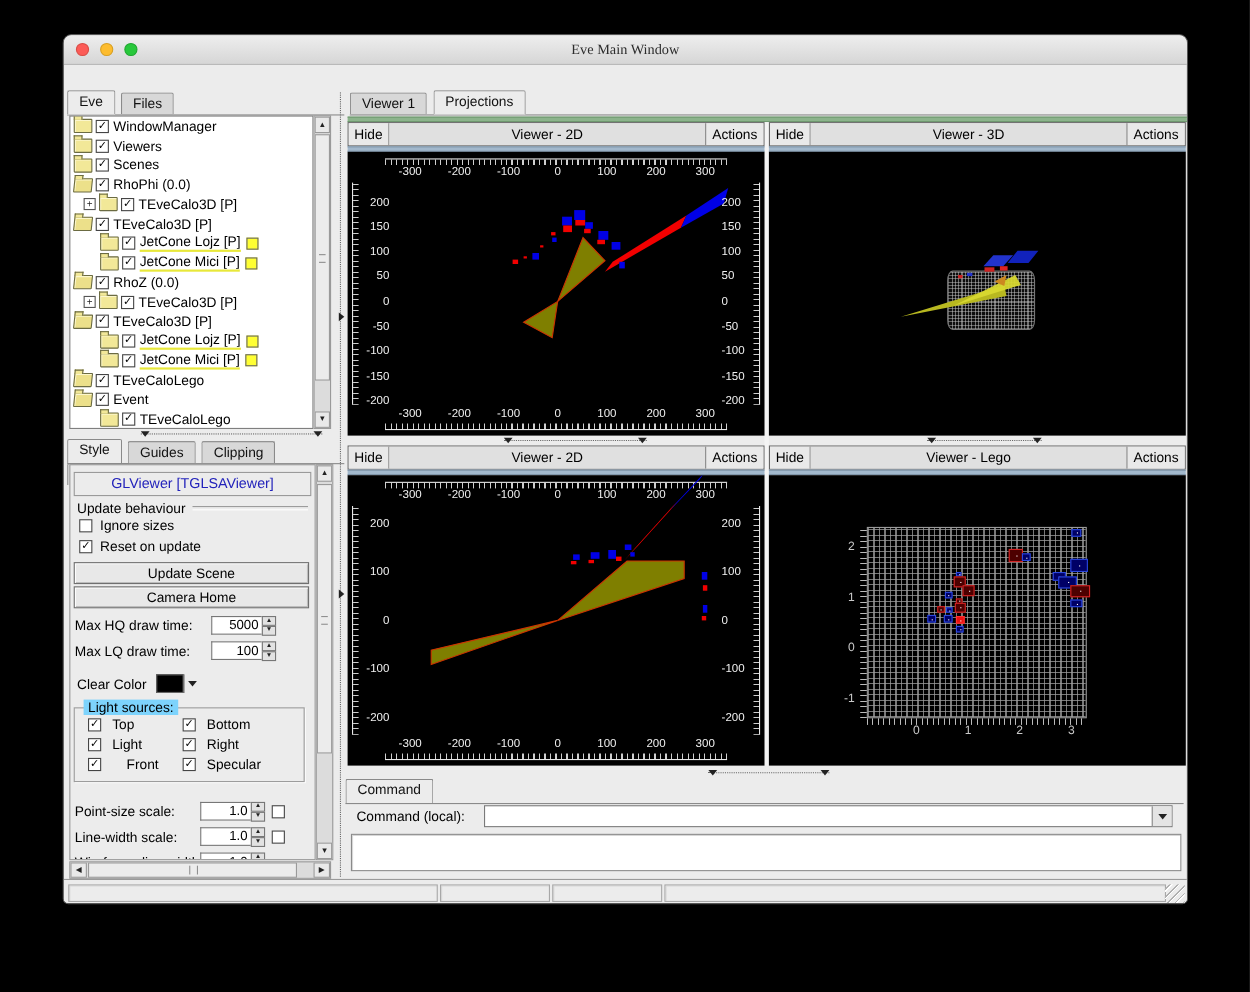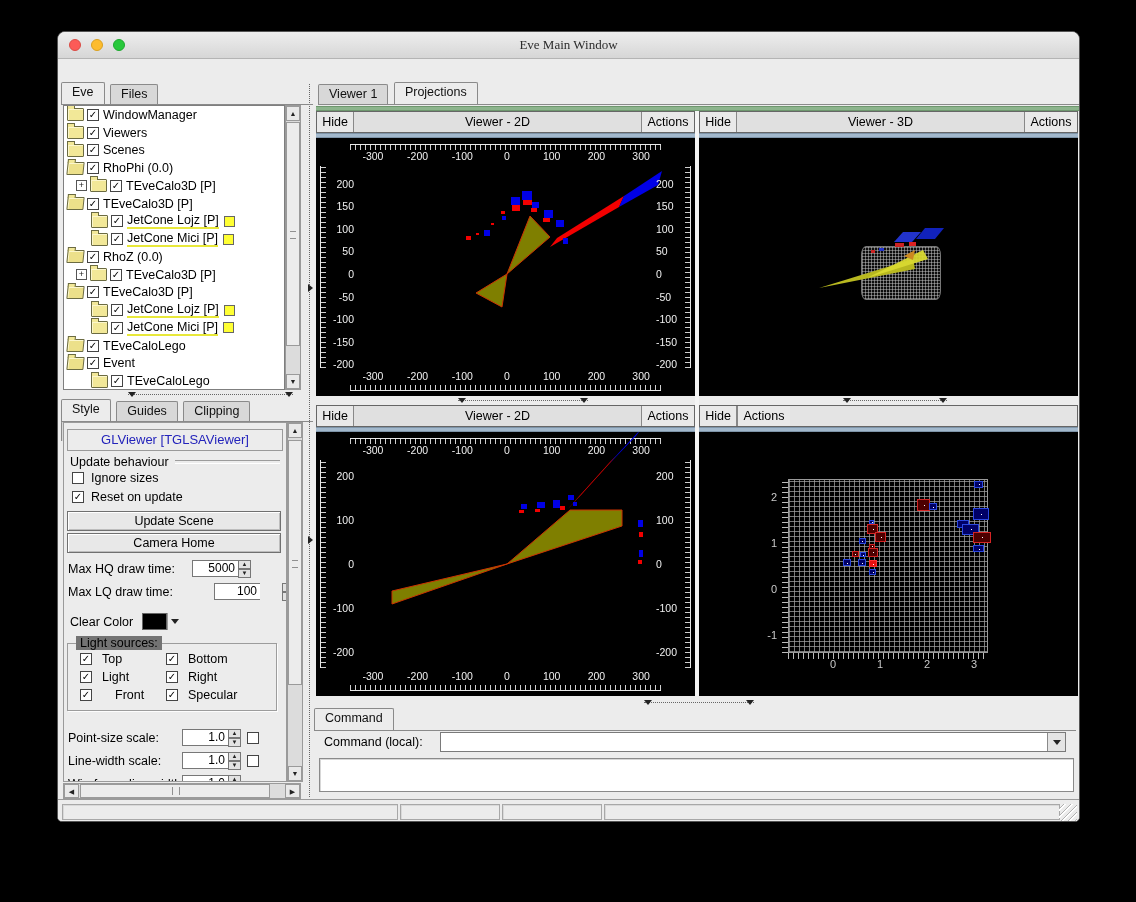--- a/index.html
+++ b/index.html
@@ -71,21 +71,21 @@
        text-align:center;font-size:12.5px;color:#000;box-sizing:border-box;}
   .spinrow{position:absolute;display:flex;align-items:center;}
   .spin-entry{width:46px;height:17px;background:#fff;border:1px solid #777;border-right:none;box-sizing:border-box;
               text-align:right;padding-right:3px;font-size:12px;line-height:15px;}
   .spin-btns{width:13px;height:17px;display:flex;flex-direction:column;}
   .spin-b{flex:1;font-size:6px;line-height:7px;text-align:center;background:#e2e2e2;border:1px solid #777;box-sizing:border-box;color:#222;}
   .swatch{width:25px;height:17px;border:1px solid #666;box-sizing:border-box;}
   .drop-arrow{width:13px;height:17px;border-left:1px solid #999;display:flex;align-items:center;justify-content:center;}
   .tri-down{width:0;height:0;border-left:4px solid transparent;border-right:4px solid transparent;border-top:5px solid #222;}
   .fieldset{position:absolute;border:1px solid #9c9c9c;box-shadow:1px 1px 0 rgba(255,255,255,.9);}
-  .legend{position:absolute;top:-8px;left:8px;background:#737373;padding:0 4px;font-size:12.5px;}
+  .legend{position:absolute;top:-8px;left:8px;background:#7dd3fc;padding:0 4px;font-size:12.5px;}
   
   .greenstrip{position:absolute;background:#8cb48c;border-top:1px solid #6e976e;border-bottom:1px solid #6e976e;box-sizing:border-box;}
   .bluestrip{position:absolute;background:#a2b8cc;border-top:1px solid #7e94a8;border-bottom:1px solid #7e94a8;box-sizing:border-box;}
   .vheader{position:absolute;height:22px;display:flex;border:1px solid #666;box-sizing:border-box;background:#e4e4e4;}
   .hd-btn{width:36px;border-right:1px solid #888;font-size:12.5px;text-align:center;line-height:20px;background:#e9e9e9;}
   .hd-btn.actions{width:52px;border-right:none;border-left:1px solid #888;}
   .hd-title{flex:1;text-align:center;font-size:12.5px;line-height:20px;background:#e0e0e0;}
   .glcanvas{position:absolute;background:#000;overflow:hidden;}
   .vdivider{position:absolute;background:#f4f4f4;}
   
@@ -280,21 +280,21 @@
     <div class="btn" style="left:3px;top:110px;width:214px;height:20px;line-height:19px;">Camera Home</div>
 
     <div class="spinrow" style="left:4px;top:137px;">
       <span style="width:124px;">Max HQ draw time:</span>
       <span class="spin-entry">5000</span>
       <span class="spin-btns">
             <span class="spin-b">▲</span>
             <span class="spin-b">▼</span>
           </span>
     </div>
-    <div class="spinrow" style="left:4px;top:160px;gap:22px;">
+    <div class="spinrow" style="left:4px;top:160px;">
       <span style="width:124px;">Max LQ draw time:</span>
       <span class="spin-entry">100</span>
       <span class="spin-btns">
             <span class="spin-b">▲</span>
             <span class="spin-b">▼</span>
           </span>
     </div>
 
     <div class="spinrow" style="left:6px;top:190px;">
       <span style="width:72px;">Clear Color</span>
@@ -544,20 +544,21 @@
         <span class="tky" style="left: 8px; top: 126px; text-align: right;">0</span>
         <span class="tky" style="left: 340px; top: 126px; text-align: left;">0</span>
         <span class="tky" style="left: 8px; top: 170px; text-align: right;">-100</span>
         <span class="tky" style="left: 340px; top: 170px; text-align: left;">-100</span>
         <span class="tky" style="left: 8px; top: 214px; text-align: right;">-200</span>
         <span class="tky" style="left: 340px; top: 214px; text-align: left;">-200</span>
       </div>
 
   <div class="vheader" style="left:641px;top:373px;width:379px;">
     <div class="hd-btn">Hide</div>
+    <div class="hd-title">Viewer - Lego</div>
     <div class="hd-btn actions">Actions</div>
   </div>
   <div class="bluestrip" style="left:641px;top:395px;width:379px;height:5px;"></div>
   <div class="glcanvas" id="clego" style="left:641px;top:400px;width:379px;height:264px;">
     <div class="lego-grid"></div>
     <div class="lego-tick-l"></div>
     <div class="lego-tick-b"></div>
   <span class="lg-lab" style="left: 56px; width: 22px; top: 59px; text-align: right;">2</span>
         <span class="lg-lab" style="left: 56px; width: 22px; top: 105px; text-align: right;">1</span>
         <span class="lg-lab" style="left: 56px; width: 22px; top: 151px; text-align: right;">0</span>

